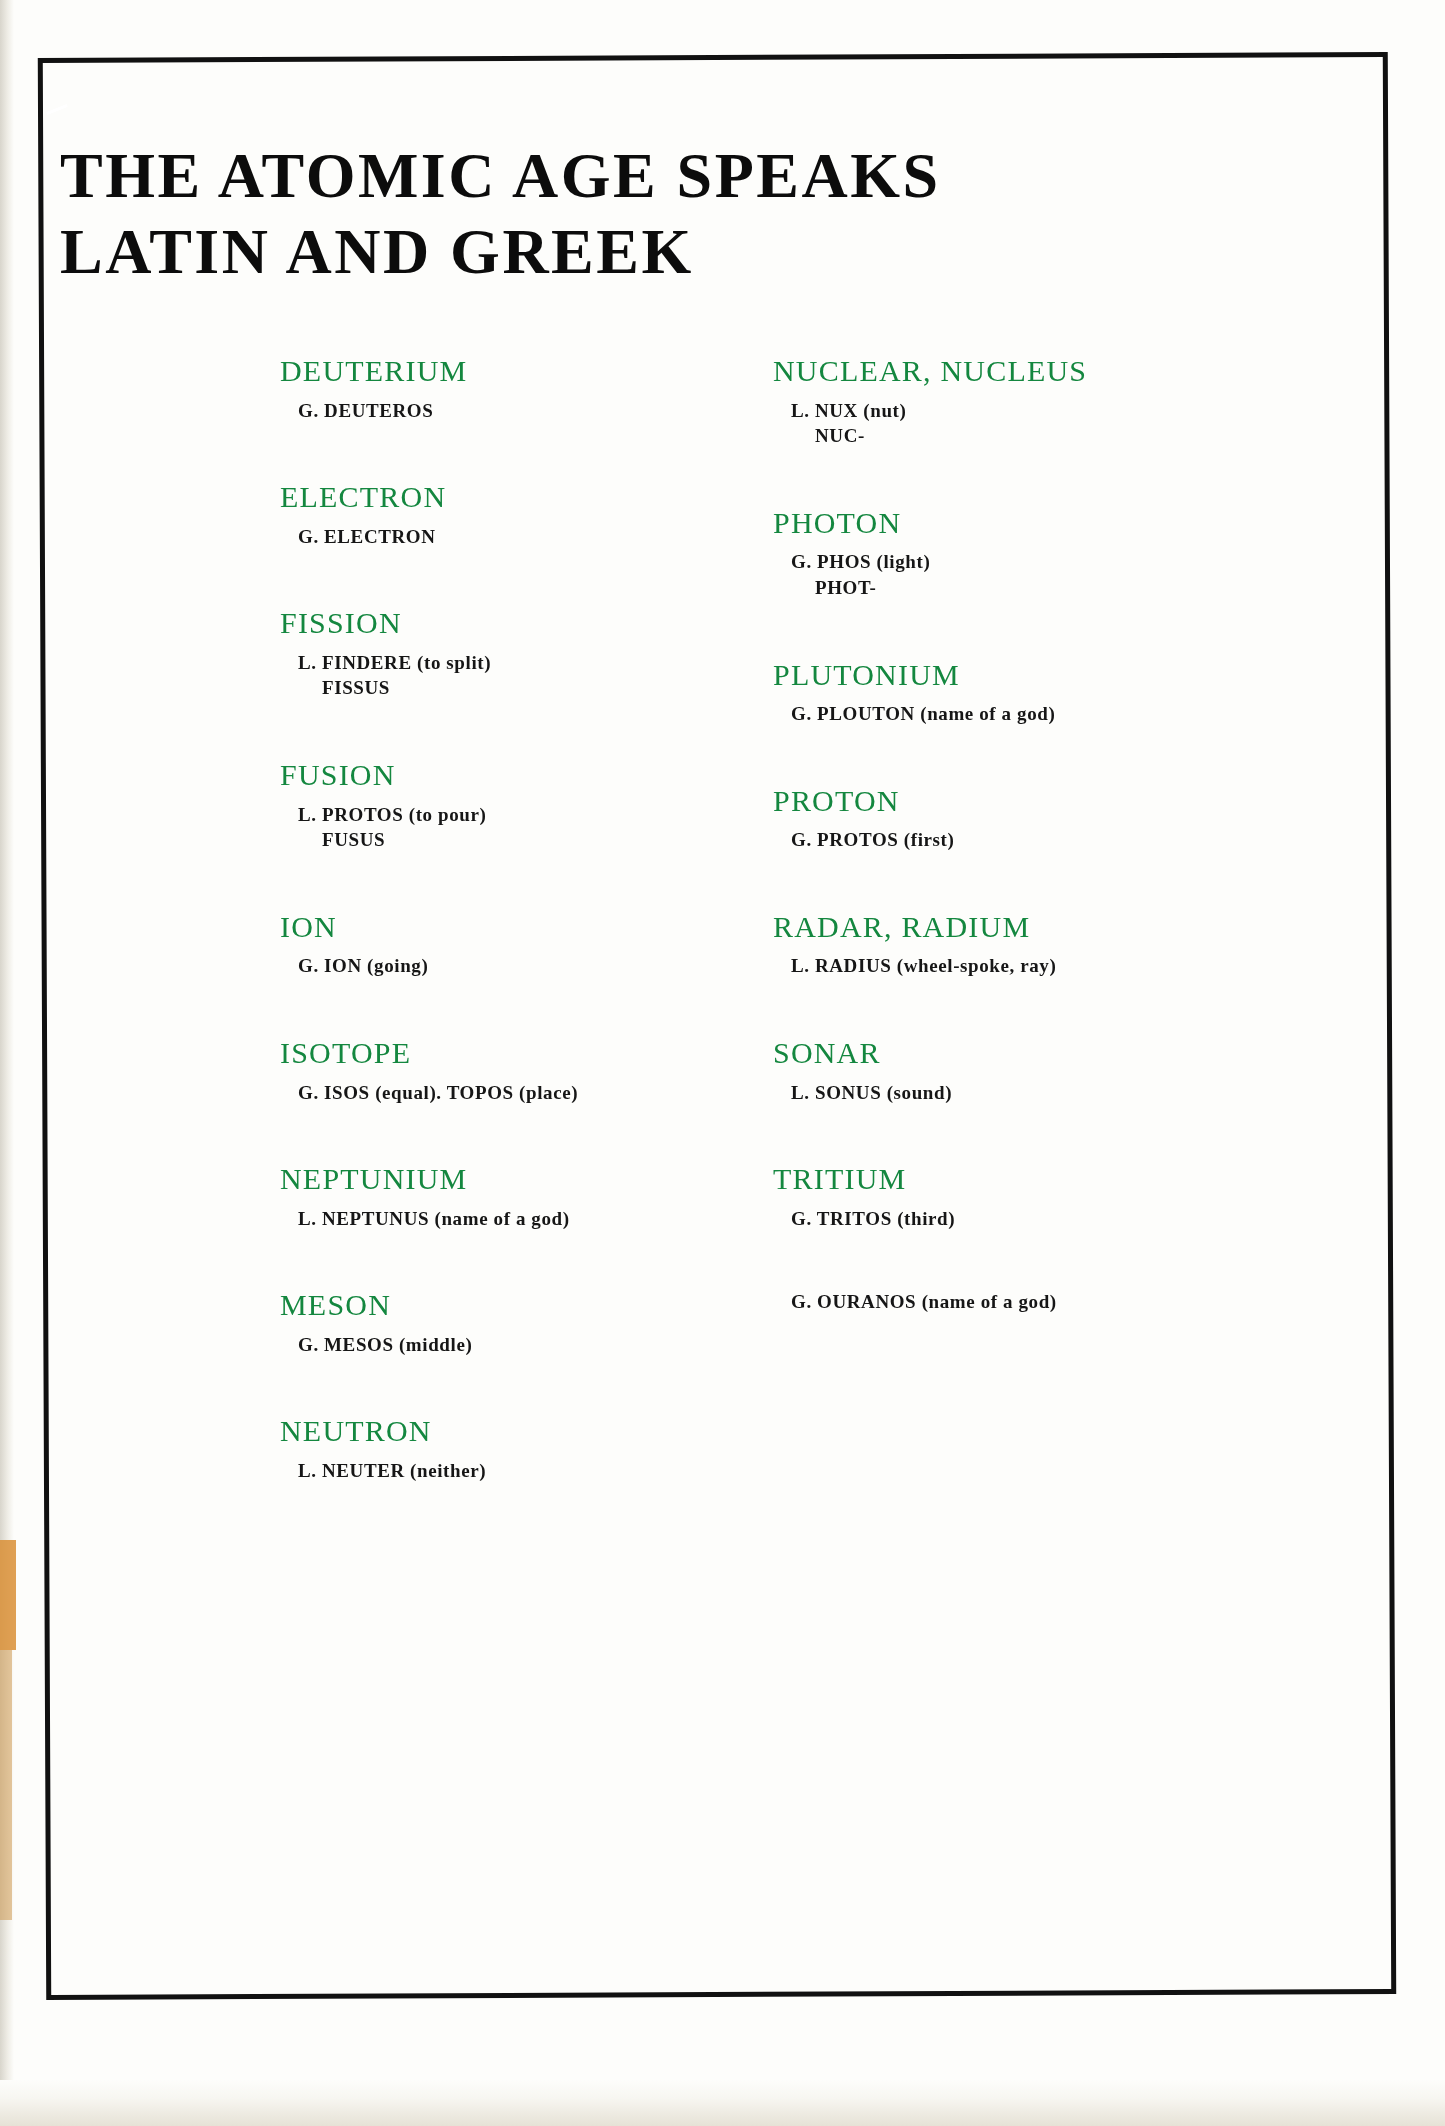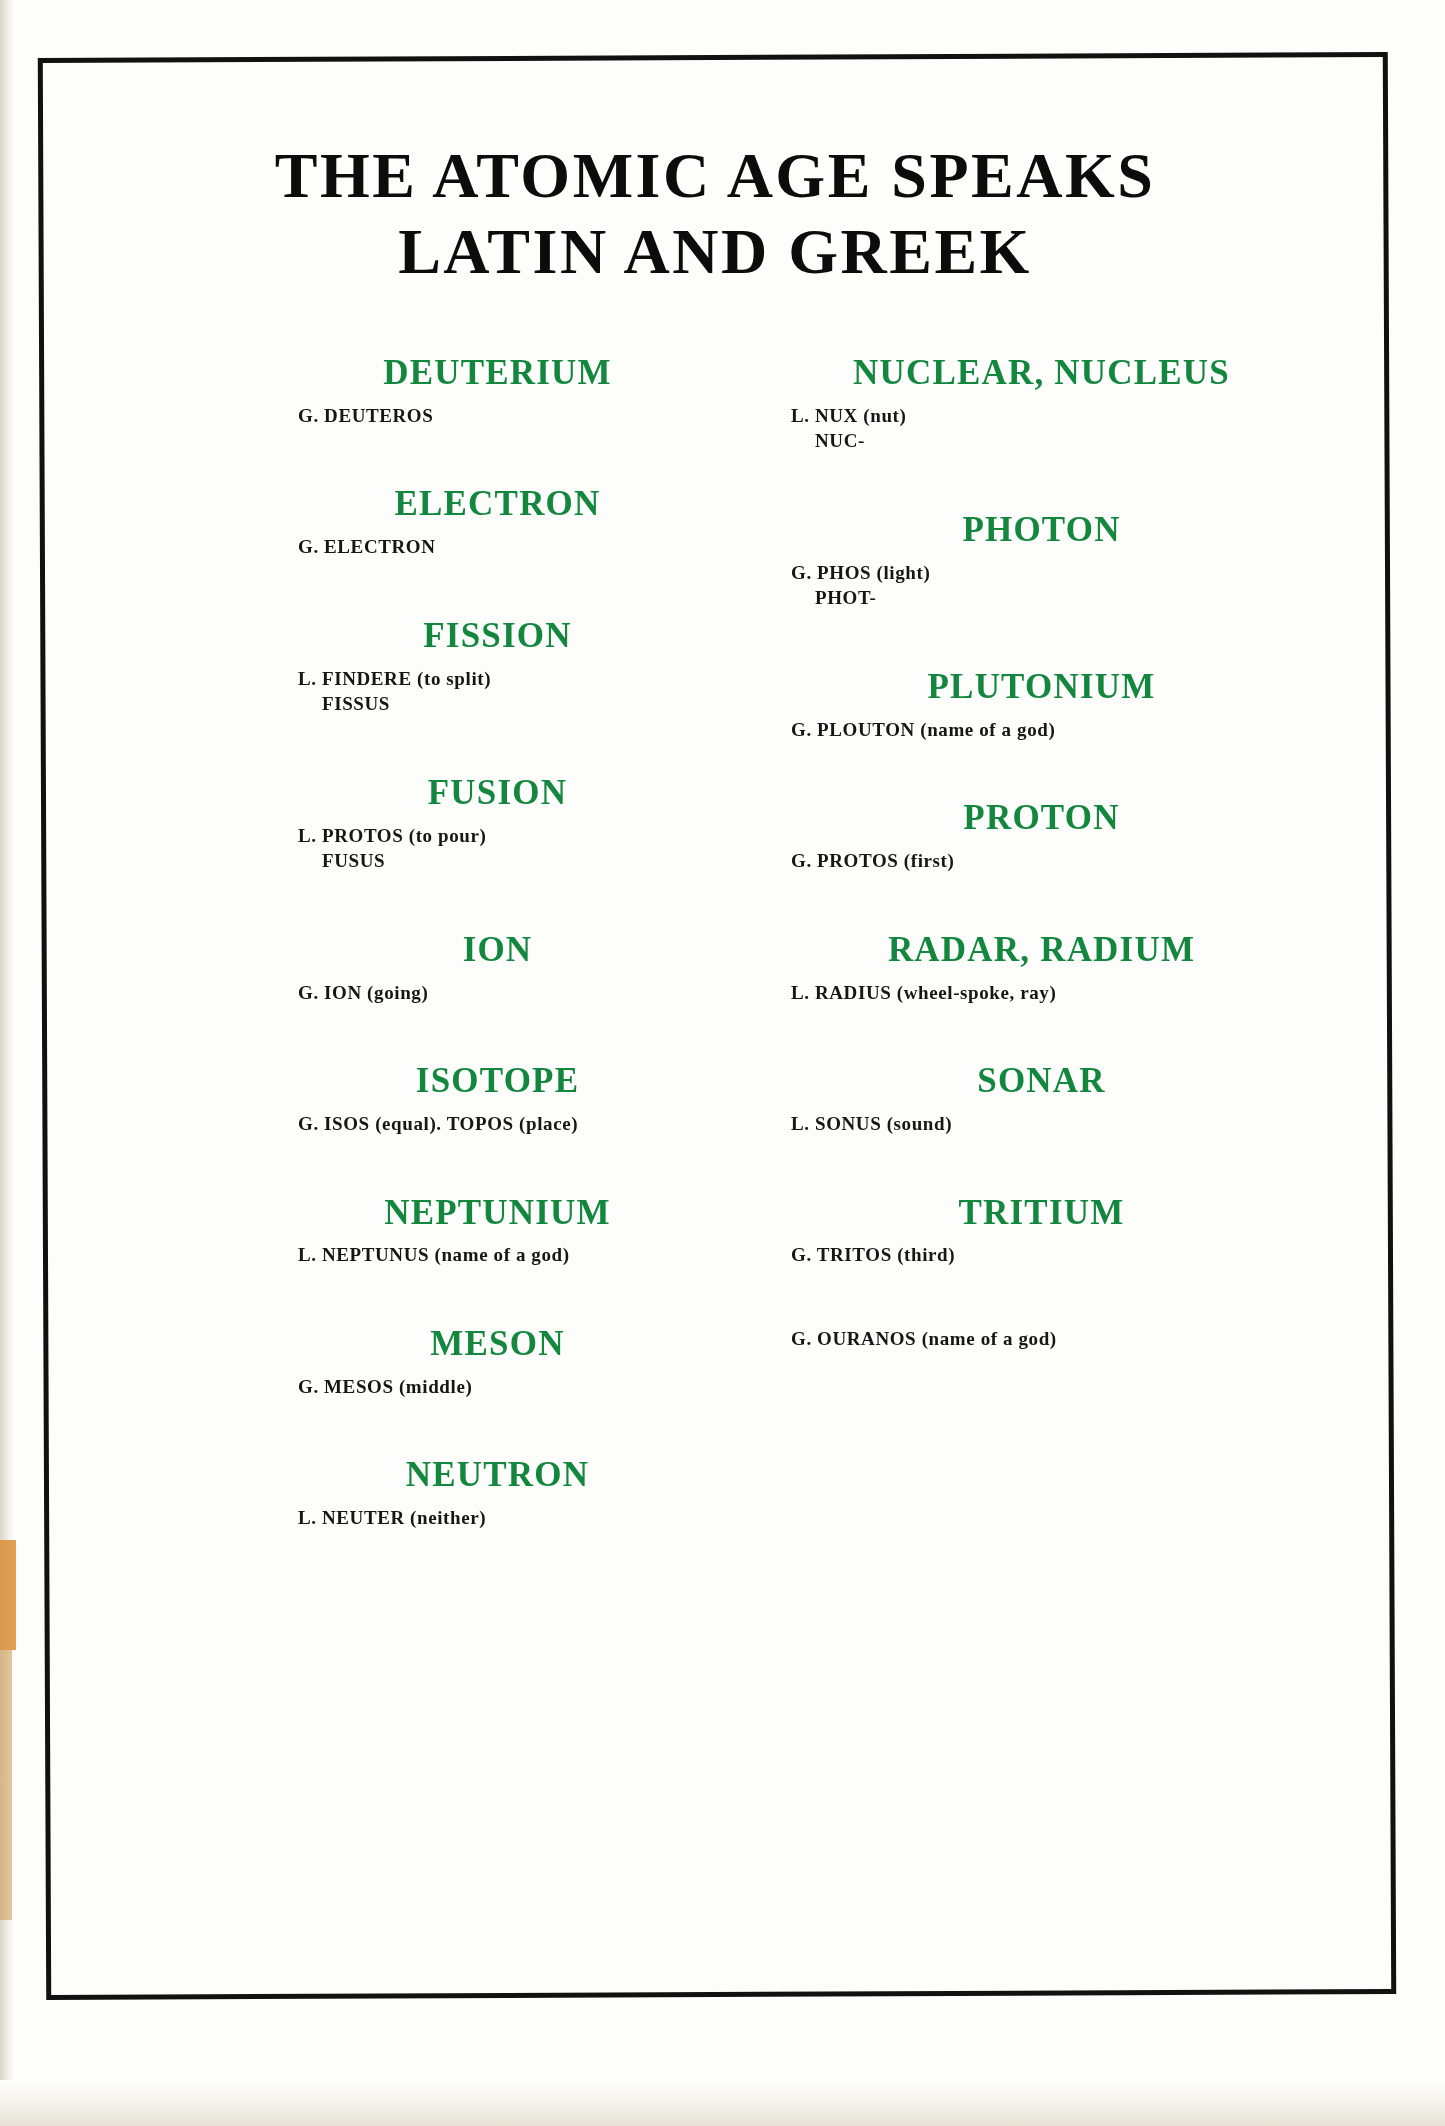--- a/index.html
+++ b/index.html
@@ -80,21 +80,20 @@
   .content {
     position: absolute;
     left: 60px;
     top: 70px;
     width: 1310px;
     height: 1900px;
   }
 
   
   .title-block {
-    text-align: center;
     margin-top: 68px;
   }
   .title-line {
     font-family: "Liberation Serif", serif;
     font-size: 64px;
     font-weight: bold;
     color: #0c0c0c;
     letter-spacing: 2.5px;
     line-height: 1.18;
     white-space: nowrap;
@@ -113,27 +112,26 @@
   .col-left { padding-left: 160px; }
   .col-right { padding-left: 58px; }
 
   .entry {
     margin-bottom: 58px;
   }
   .entry:last-child { margin-bottom: 0; }
 
   .term {
     font-family: "Liberation Serif", serif;
-    font-size: 35px;
-    font-weight: bold;
+    font-size: 30px;
+    font-weight: normal;
     color: #14873f;
     letter-spacing: 1.2px;
     line-height: 1.05;
     white-space: nowrap;
-    text-align: center;
   }
   .roots {
     margin-top: 11px;
     padding-left: 18px;
   }
   .root-line {
     font-family: Liberation Serif, serif;
     font-size: 19px;
     font-weight: bold;
     color: #161616;

